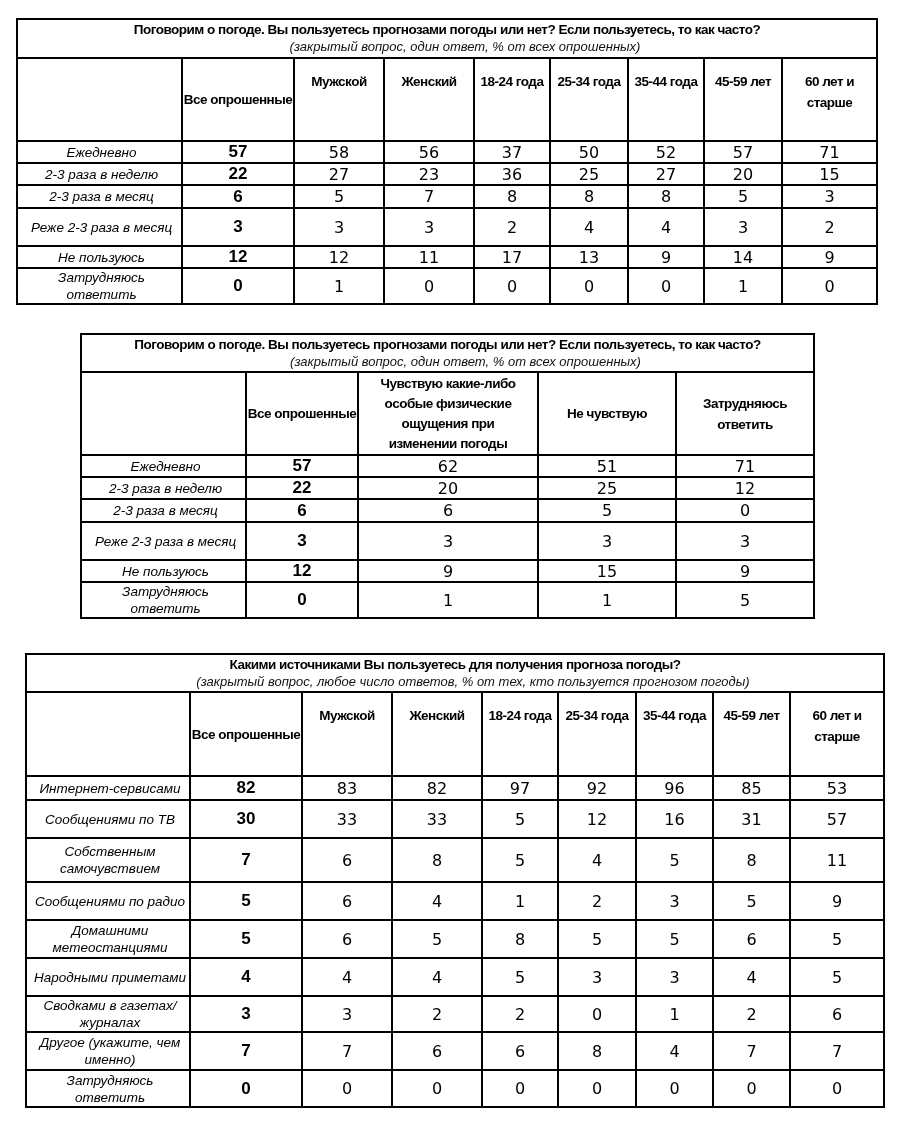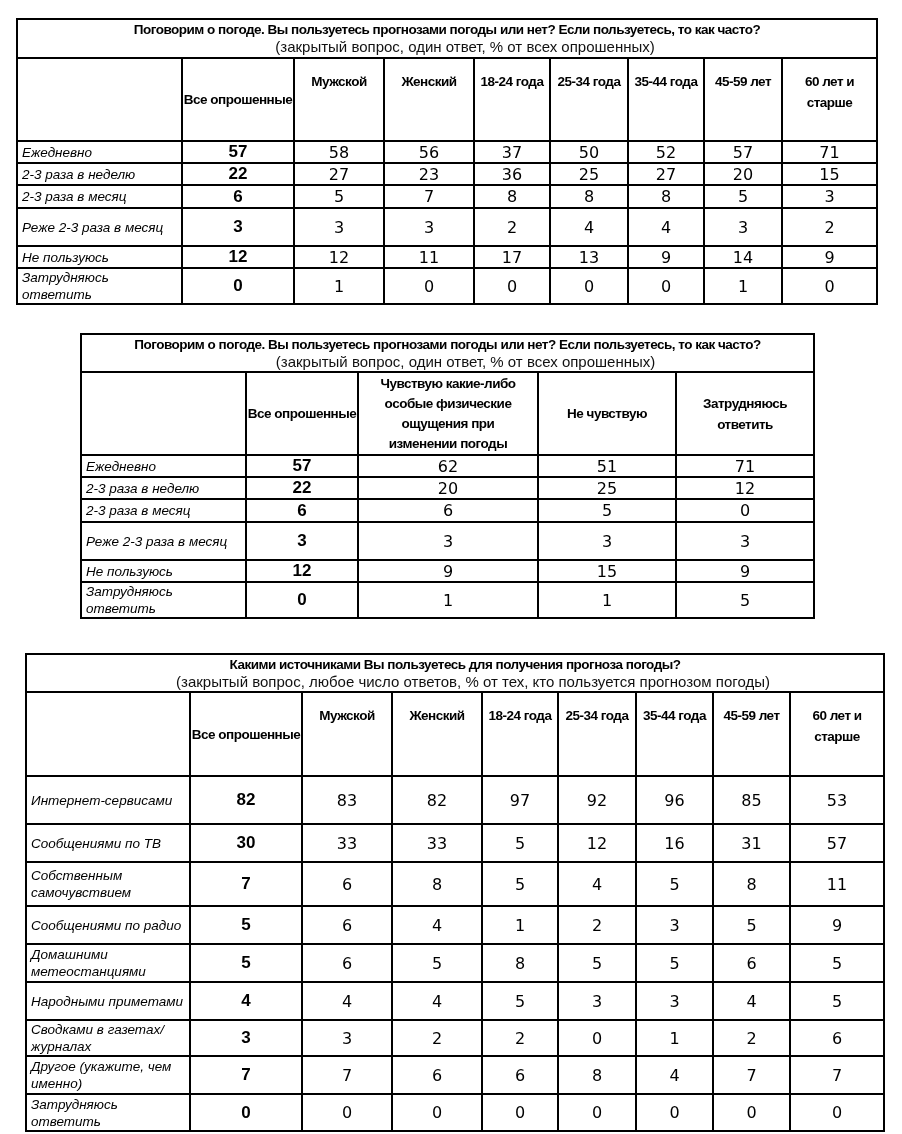--- a/index.html
+++ b/index.html
@@ -2,25 +2,25 @@
 <html><head>
 <meta charset="utf-8">
 <style>
   html, body { margin: 0; padding: 0; background: #ffffff; }
   body { width: 902px; height: 1134px; position: relative; overflow: hidden;
          font-family: "Liberation Sans", sans-serif; color: #000; }
   table.survey { position: absolute; border-collapse: collapse; table-layout: fixed; }
   table.survey td { border: 2px solid #000; padding: 0; vertical-align: middle; overflow: hidden; }
   .title-cell { text-align: center; vertical-align: top !important; }
   .q { font-weight: bold; font-size: 13.5px; letter-spacing: -0.5px; line-height: 17px; padding-top: 1px; }
-  .sub { font-size: 15px; line-height: 17px; color: #111; margin-left: 36px; }
+  .sub { font-style: italic; font-size: 13px; line-height: 17px; color: #111; margin-left: 36px; }
   .hdr { font-weight: bold; font-size: 13.5px; letter-spacing: -0.5px; text-align: center; line-height: 21px; }
   .hdr.top { vertical-align: top !important; padding-top: 12px; }
   .hdr.mid { vertical-align: middle; }
-  .rl { font-style: italic; font-size: 13.5px; line-height: 17px; padding-left: 4px !important; text-align: left; margin-top: 21px; }
+  .rl { font-style: italic; font-size: 13.5px; line-height: 17px; padding-left: 4px !important; text-align: center; margin-top: 21px; }
   .tot { font-weight: bold; font-size: 17px; text-align: center; }
   .val { font-size: 16px; text-align: center; font-family: "DejaVu Sans", sans-serif; font-weight: normal; }
   #t1 { left: 16px; top: 18px; width: 860px; }
   #t2 { left: 80px; top: 333px; width: 733px; }
   #t3 { left: 25px; top: 653px; width: 858px; }
 </style>
 </head>
 <body>
 
 <table class="survey" id="t1">
@@ -218,21 +218,21 @@
     <td class="hdr top">Мужской</td>
     <td class="hdr top">Женский</td>
     <td class="hdr top">18-24 года</td>
     <td class="hdr top">25-34 года</td>
     <td class="hdr top">35-44 года</td>
     <td class="hdr top">45-59 лет</td>
     <td class="hdr top">60 лет и старше</td>
   </tr>
   </tbody>
     <tbody>
-      <tr style="height: 48px;">
+      <tr style="height: 24px;">
         <td class="rl">Интернет-сервисами</td>
         <td class="tot">82</td>
         <td class="val">83</td>
         <td class="val">82</td>
         <td class="val">97</td>
         <td class="val">92</td>
         <td class="val">96</td>
         <td class="val">85</td>
         <td class="val">53</td>
       </tr>

